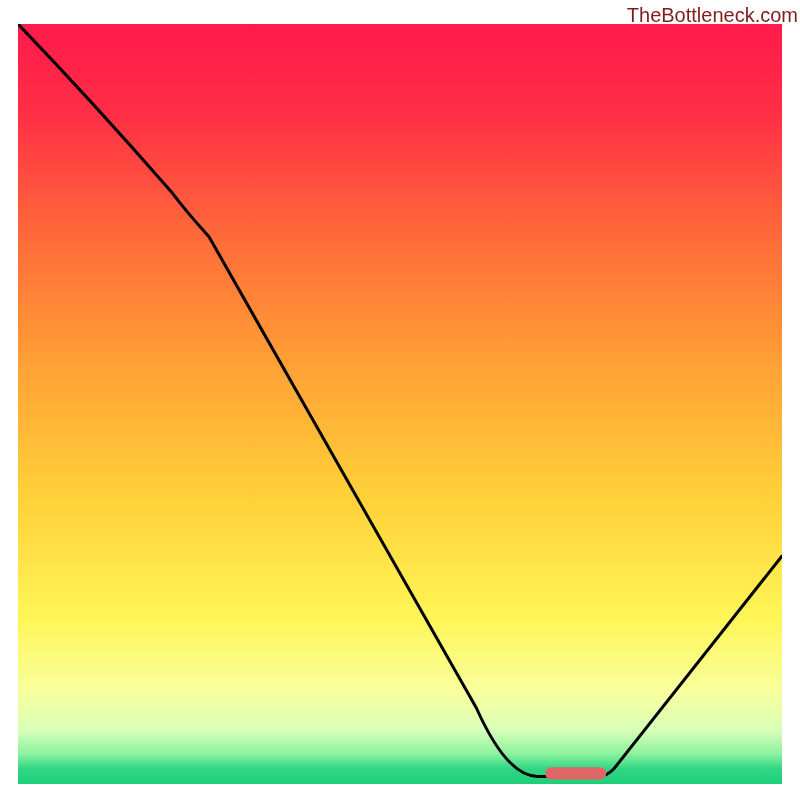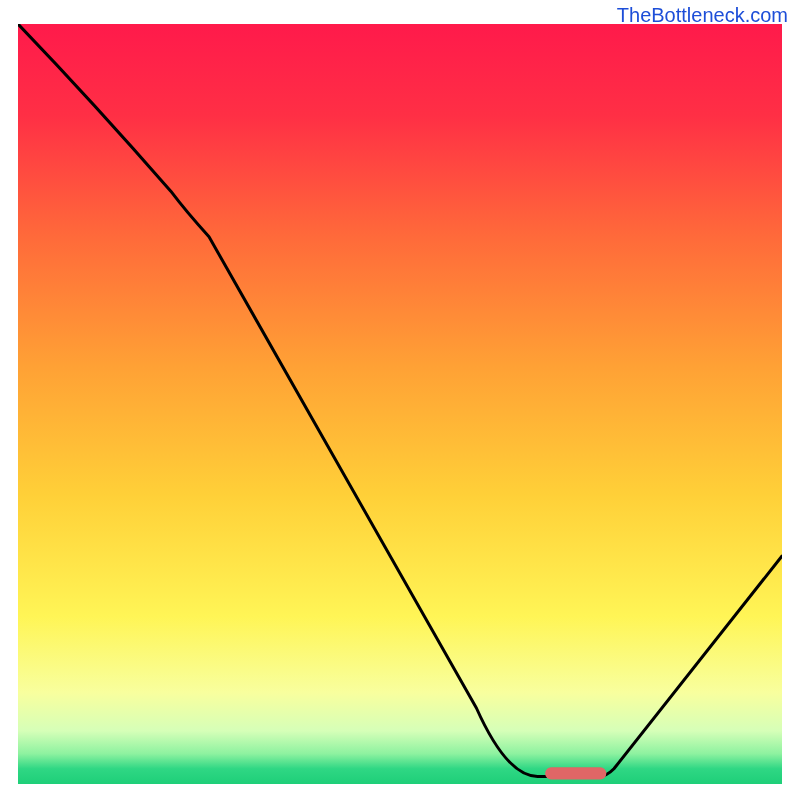--- a/index.html
+++ b/index.html
@@ -8,22 +8,22 @@
     width: 800px;
     height: 800px;
     background: #ffffff;
     font-family: Arial, Helvetica, sans-serif;
     position: relative;
     overflow: hidden;
   }
   .watermark {
     position: absolute;
     top: 4px;
-    right: 12px;
-    color: #1d4ed8;
+    right: 2px;
+    color: #7f1d1d;
     font-size: 20px;
     font-weight: 500;
     z-index: 10;
   }
   .plot-area {
     position: absolute;
     left: 18px;
     top: 24px;
     width: 764px;
     height: 760px;

